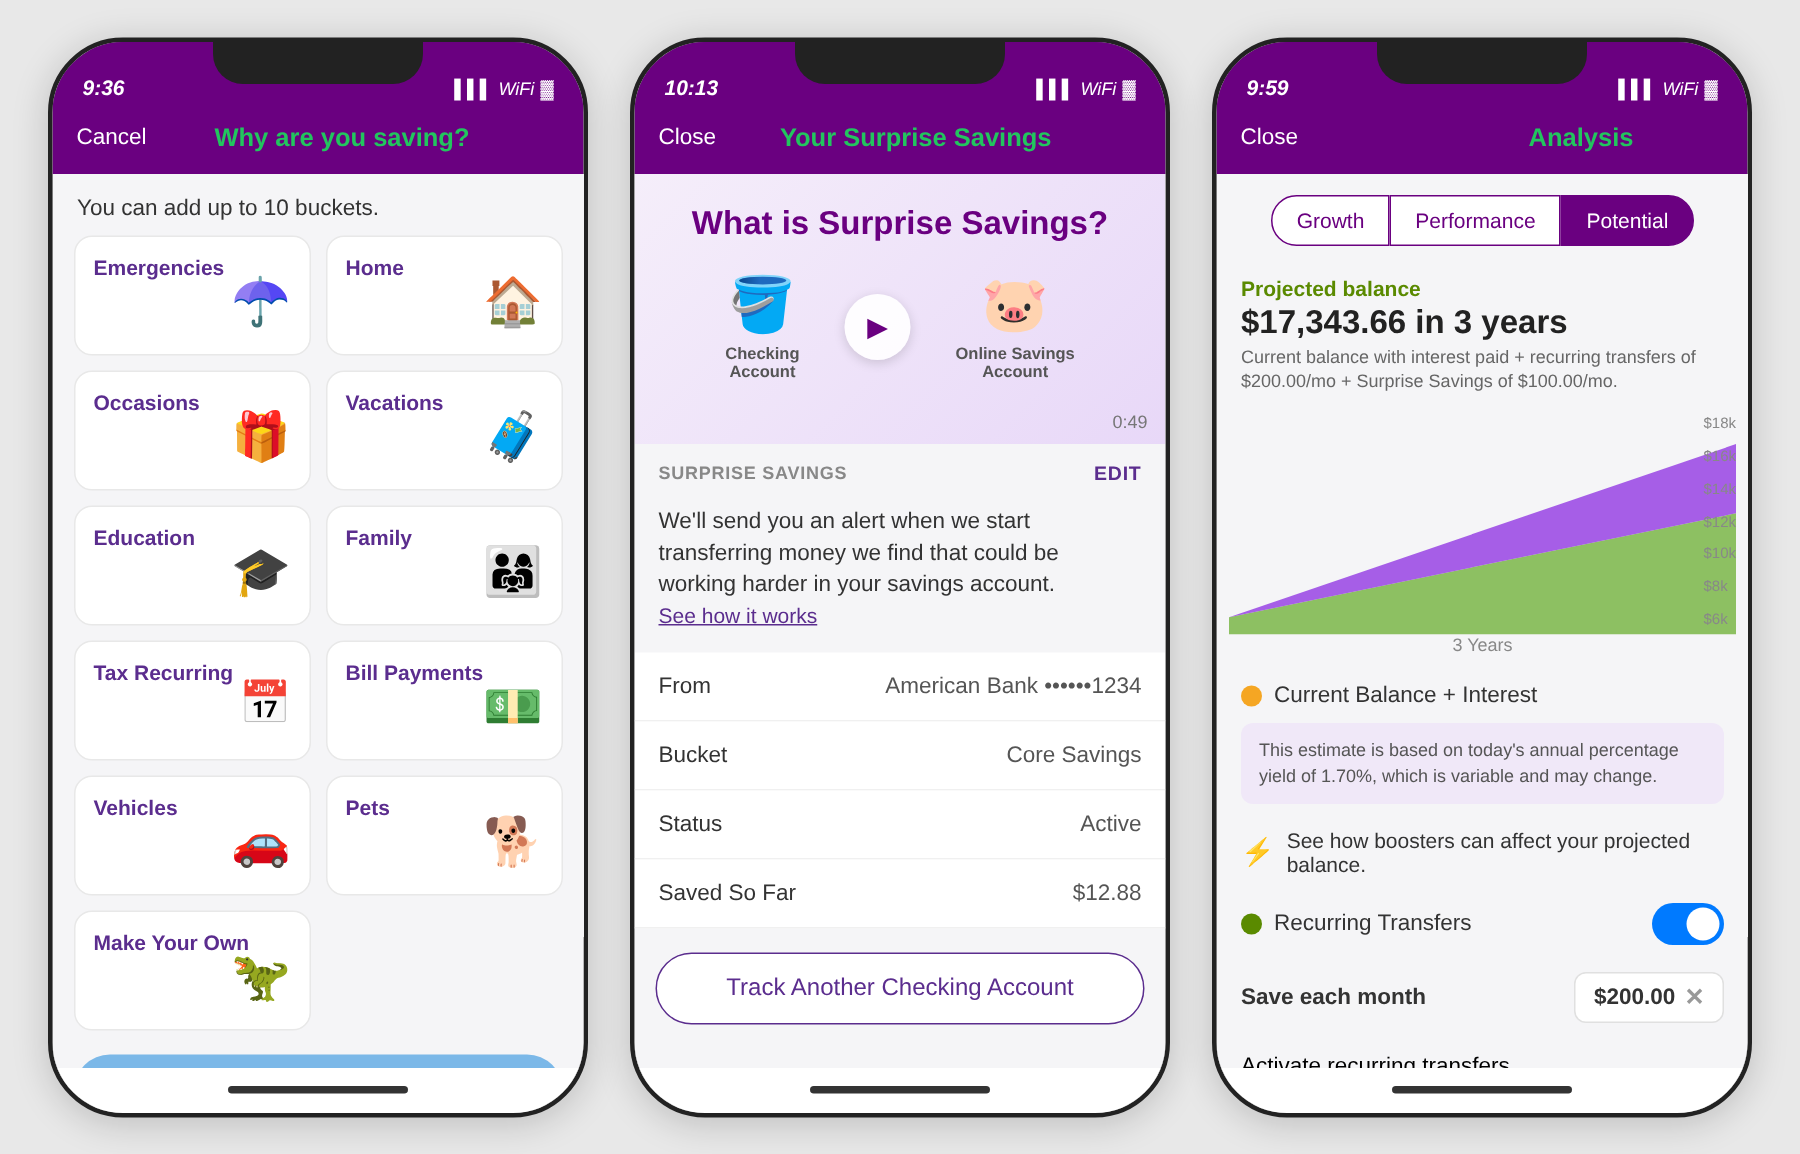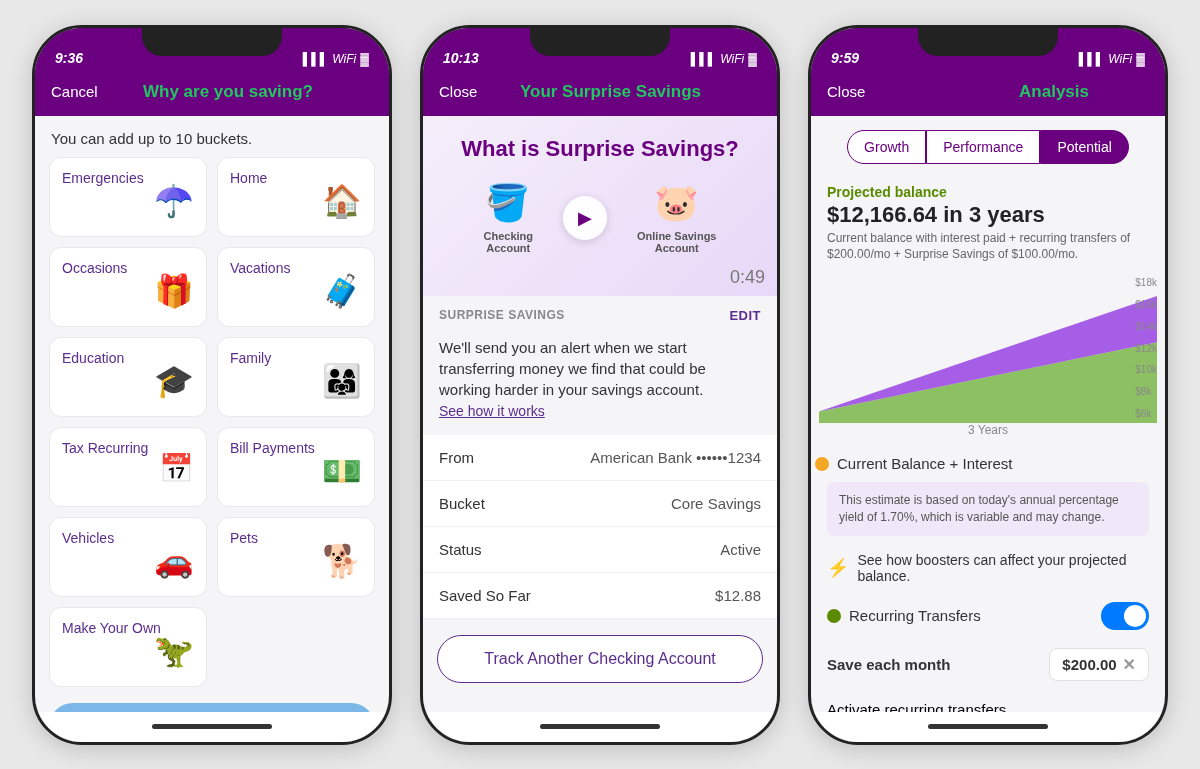--- a/index.html
+++ b/index.html
@@ -127,21 +127,21 @@
       display: flex;
       flex-direction: column;
       align-items: flex-start;
       min-height: 80px;
       position: relative;
       border: 1px solid #e8e8e8;
     }
     .p1-bucket-label {
       font-size: 14px;
       color: #5b2d8e;
-      font-weight: 400;
+      font-weight: 700;
       margin-bottom: 4px;
     }
     .p1-bucket-icon {
       font-size: 32px;
       align-self: flex-end;
       margin-top: -8px;
     }
     .p1-done-btn {
       margin: 16px 14px 10px;
       background: #7bb8e8;
@@ -206,21 +206,21 @@
     .p2-icon-label {
       font-size: 11px;
       color: #555;
       font-weight: 600;
       text-align: center;
     }
     .p2-video-timer {
       position: absolute;
       bottom: 8px;
       right: 12px;
-      font-size: 18px;
+      font-size: 12px;
       color: #777;
     }
     .p2-section-label {
       padding: 12px 16px 4px;
       font-size: 12px;
       color: #888;
       letter-spacing: 0.5px;
       font-weight: 600;
       display: flex;
       justify-content: space-between;
@@ -336,21 +336,21 @@
       text-align: center;
       font-size: 12px;
       color: #888;
       padding-bottom: 8px;
       background: #f5f5f7;
     }
     .p3-legend-item {
       display: flex;
       align-items: center;
       gap: 8px;
-      padding: 10px 4px 6px;
+      padding: 10px 16px 6px;
       background: #f5f5f7;
     }
     .p3-legend-dot {
       width: 14px;
       height: 14px;
       border-radius: 50%;
       flex-shrink: 0;
     }
     .p3-legend-text {
       font-size: 15px;
@@ -619,21 +619,21 @@
       <span class="header-right"></span>
     </div>
     <div class="phone-content">
       <div class="p3-tabs">
         <div class="p3-tab">Growth</div>
         <div class="p3-tab">Performance</div>
         <div class="p3-tab active">Potential</div>
       </div>
       <div class="p3-projected">
         <div class="p3-projected-label">Projected balance</div>
-        <div class="p3-projected-amount">$12,166.64 in 3 years</div>
+        <div class="p3-projected-amount">$17,343.66 in 3 years</div>
         <div class="p3-projected-sub">Current balance with interest paid + recurring transfers of $200.00/mo + Surprise Savings of $100.00/mo.</div>
       </div>
       <div class="p3-chart">
         <svg viewBox="0 0 300 130" preserveAspectRatio="none">
 
           <polygon points="0,120 300,60 300,130 0,130" fill="#7ab648" opacity="0.85"></polygon>
 
           <polygon points="0,120 300,20 300,60 0,120" fill="#8b2be2" opacity="0.75"></polygon>
 
         </svg>

